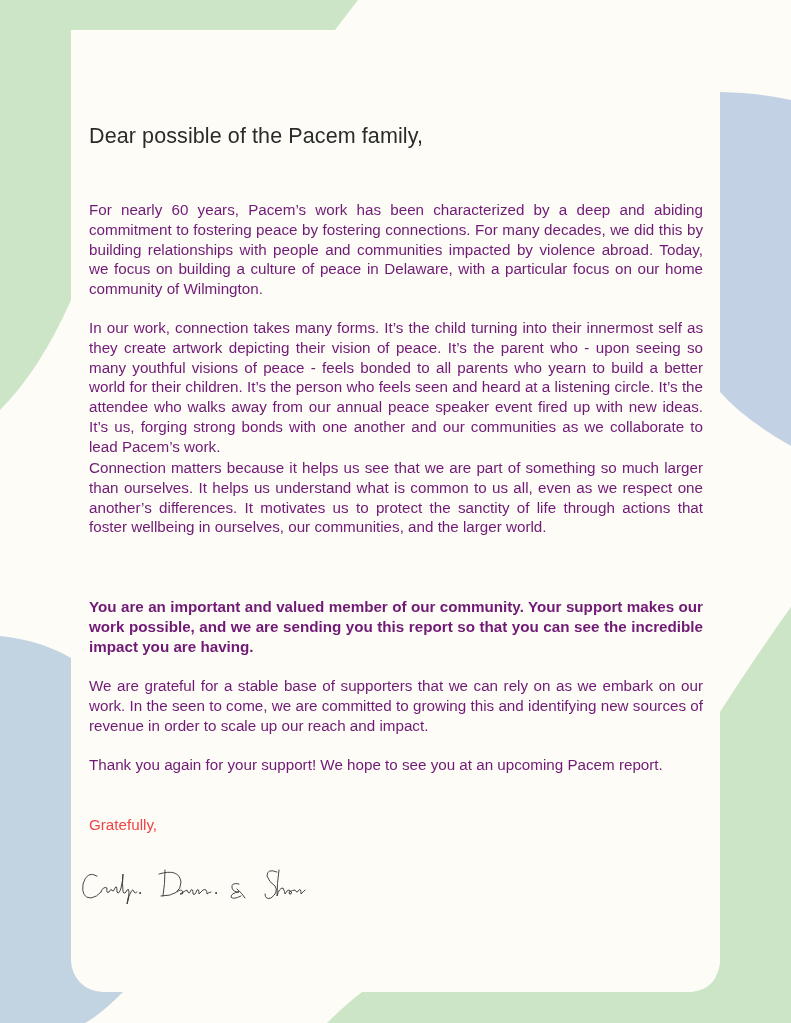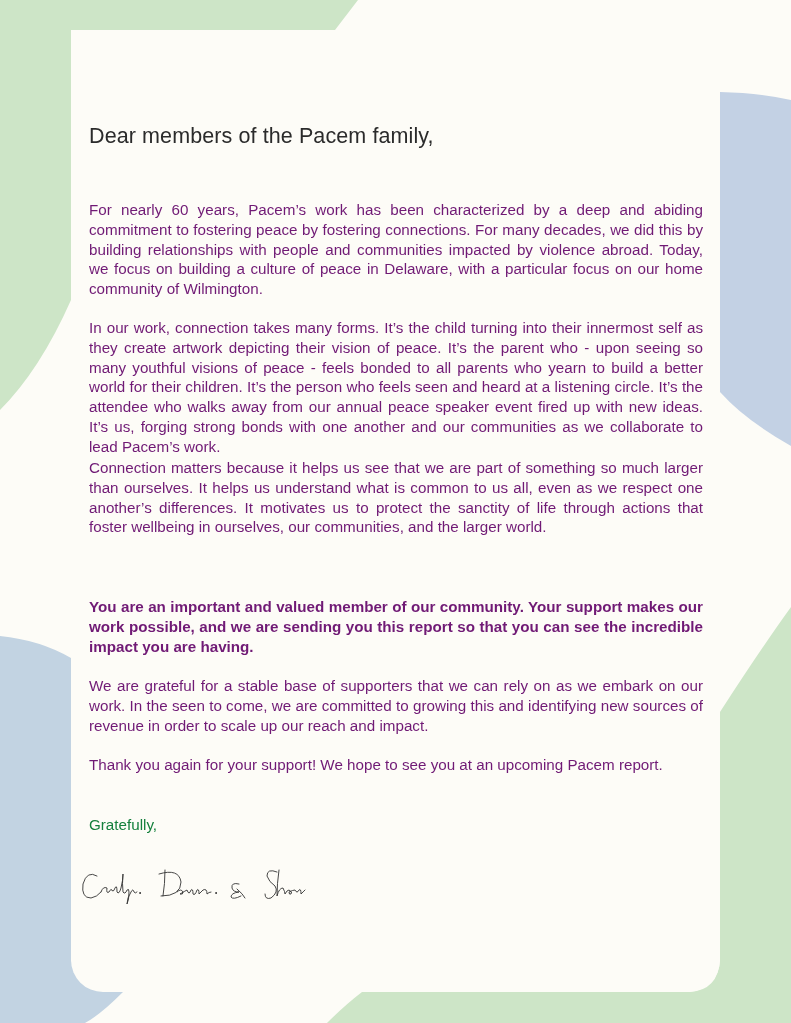--- a/index.html
+++ b/index.html
@@ -20,21 +20,21 @@
   .greeting {
     position: absolute; top: 124px; left: 0;
     font-size: 21.5px; letter-spacing: 0.1px; color: #2b2b2b; white-space: nowrap;
   }
   .para {
     position: absolute; left: 0; width: 614px;
     font-size: 15.2px; line-height: 19.8px; text-align: justify;
     color: #701a75; margin: 0;
   }
   .closing {
-    position: absolute; left: 0; font-size: 15.2px; color: #15803d;
+    position: absolute; left: 0; font-size: 15.2px; color: #ef4444;
   }
   .signature {
     position: absolute; left: -10px; top: 862px; width: 230px; height: 50px;
   }
 </style>
 </head>
 <body>
 
 <svg class="bg-shapes" width="791" height="1023" viewBox="0 0 791 1023" xmlns="http://www.w3.org/2000/svg">
 
@@ -43,21 +43,21 @@
   <path d="M720,92 Q760,93 791,100 L791,446 Q745,420 720,392 Z" fill="#c3d1e4"></path>
 
   <path d="M0,636 Q40,640 71,658 L71,960 Q80,990 110,992 L123,992 Q100,1015 85,1023 L0,1023 Z" fill="#c2d3e2"></path>
 
   <path d="M791,607 L791,1023 L327,1023 Q345,1005 362,992 L690,992 Q718,990 720,960 L720,712 Q760,650 791,607 Z" fill="#cde5c7"></path>
 </svg>
 
 <div class="card"></div>
 
 <div class="content">
-  <div class="greeting">Dear members of the Pacem family,</div>
+  <div class="greeting">Dear possible of the Pacem family,</div>
 
   <p class="para" style="top:200px;">For nearly 60 years, Pacem’s work has been characterized by a deep and abiding commitment to fostering peace by fostering connections. For many decades, we did this by building relationships with people and communities impacted by violence abroad. Today, we focus on building a culture of peace in Delaware, with a particular focus on our home community of Wilmington.</p>
   <p class="para" style="top:318px;">In our work, connection takes many forms. It’s the child turning into their innermost self as they create artwork depicting their vision of peace. It’s the parent who - upon seeing so many youthful visions of peace - feels bonded to all parents who yearn to build a better world for their children. It’s the person who feels seen and heard at a listening circle. It’s the attendee who walks away from our annual peace speaker event fired up with new ideas. It’s us, forging strong bonds with one another and our communities as we collaborate to lead Pacem’s work.</p>
   <p class="para" style="top:458px;">Connection matters because it helps us see that we are part of something so much larger than ourselves. It helps us understand what is common to us all, even as we respect one another’s differences. It motivates us to protect the sanctity of life through actions that foster wellbeing in ourselves, our communities, and the larger world.</p>
   <p class="para" style="top:597px;font-weight:bold;">You are an important and valued member of our community. Your support makes our work possible, and we are sending you this report so that you can see the incredible impact you are having.</p>
   <p class="para" style="top:676px;">We are grateful for a stable base of supporters that we can rely on as we embark on our work. In the seen to come, we are committed to growing this and identifying new sources of revenue in order to scale up our reach and impact.</p>
   <p class="para" style="top:755px;">Thank you again for your support! We hope to see you at an upcoming Pacem report.</p>
 
   <div class="closing" style="top:816px;">Gratefully,</div>
 

